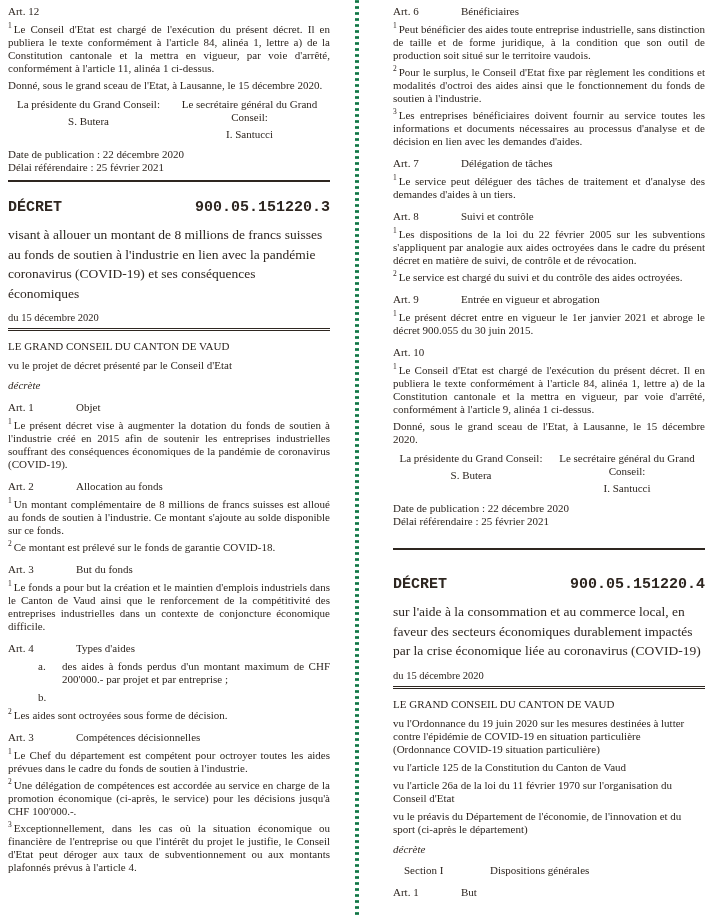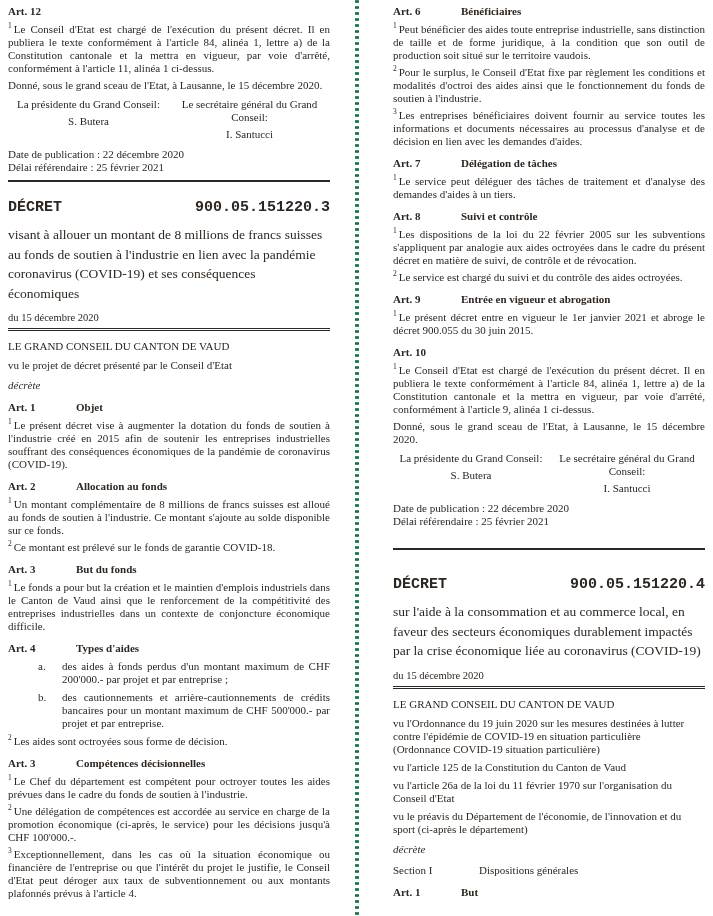--- a/index.html
+++ b/index.html
@@ -25,21 +25,21 @@
   .col > :first-child{margin-top:0;}
   .separator{
     position:absolute;left:355px;top:0;bottom:0;width:4px;
     background:repeating-linear-gradient(to bottom,
       var(--green) 0px, var(--green) 1px,
       #1e6b45 1px, #1e6b45 2px,
       var(--green) 2px, var(--green) 3px,
       transparent 3px, transparent 6px);
   }
   
-  .art-head{display:flex;font-weight:bold;margin:9px 0 5px;}
+  .art-head{display:flex;font-weight:normal;margin:9px 0 5px;}
   .art-num{flex:none;width:68px;}
   
   .para{margin:4px 0;text-align:justify;}
   .para sup{font-size:7.5px;line-height:0;vertical-align:super;margin-right:2px;}
   
   .sub-list{margin:4px 0;}
   .sub-item{display:flex;margin:5px 0;}
   .sub-item .marker{flex:none;width:24px;margin-left:30px;}
   .sub-item .itext{flex:1;text-align:justify;}
   
@@ -56,21 +56,21 @@
     font-weight:bold;font-size:15px;line-height:17px;font-family:Liberation Mono, monospace;}
   .decree-title{font-weight:normal;font-size:13.5px;line-height:19.5px;margin-top:9px;}
   .decree-date{font-size:10.5px;margin:8px 0 4px;}
   .rule-bottom{border-top:3px double var(--ink);height:0;margin:0 0 9px;}
   .decree.gap-before .rule-top{margin-bottom:26px;}
   
   .council{margin:9px 0 6px;}
   .vu{margin:5px 0;}
   .vu.narrow{max-width:302px;}
   .decrete{font-style:italic;margin:7px 0;}
-  .section-head{display:flex;margin:8px 0 2px;}
+  .section-head{display:flex;margin:8px 11px 2px;}
   .sec-num{flex:none;width:86px;}
   .spacer{height:14px;}
 </style>
 </head>
 <body>
 
 <div class="page">
   <div class="col col-left">
       <div class="art-head">
         <span class="art-num">Art. 12</span>
@@ -124,21 +124,20 @@
         <span class="art-num">Art. 4</span>
         <span class="art-title">Types d'aides</span>
       </div>
       <div class="sub-list">
         <div class="sub-item">
           <span class="marker">a.</span>
           <span class="itext">des aides à fonds perdus d'un montant maximum de CHF 200'000.- par projet et par entreprise ;</span>
         </div>
         <div class="sub-item">
           <span class="marker">b.</span>
-          <span class="itext">des cautionnements et arrière-cautionnements de crédits bancaires pour un montant maximum de CHF 500'000.- par projet et par entreprise.</span>
         </div>
       </div>
       <div class="para"><sup>2</sup><span>Les aides sont octroyées sous forme de décision.</span></div>
       <div class="art-head">
         <span class="art-num">Art. 3</span>
         <span class="art-title">Compétences décisionnelles</span>
       </div>
       <div class="para"><sup>1</sup><span>Le Chef du département est compétent pour octroyer toutes les aides prévues dans le cadre du fonds de soutien à l'industrie.</span></div>
       <div class="para"><sup>2</sup><span>Une délégation de compétences est accordée au service en charge de la promotion économique (ci-après, le service) pour les décisions jusqu'à CHF 100'000.-.</span></div>
       <div class="para"><sup>3</sup><span>Exceptionnellement, dans les cas où la situation économique ou financière de l'entreprise ou que l'intérêt du projet le justifie, le Conseil d'Etat peut déroger aux taux de subventionnement ou aux montants plafonnés prévus à l'article 4.</span></div>

